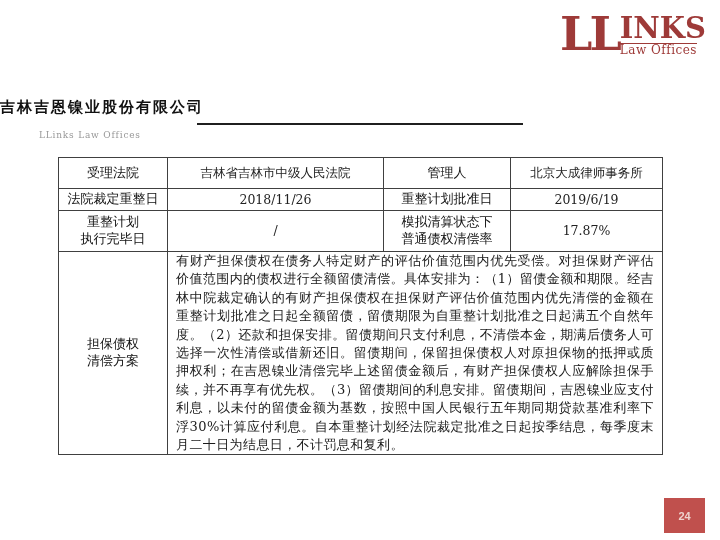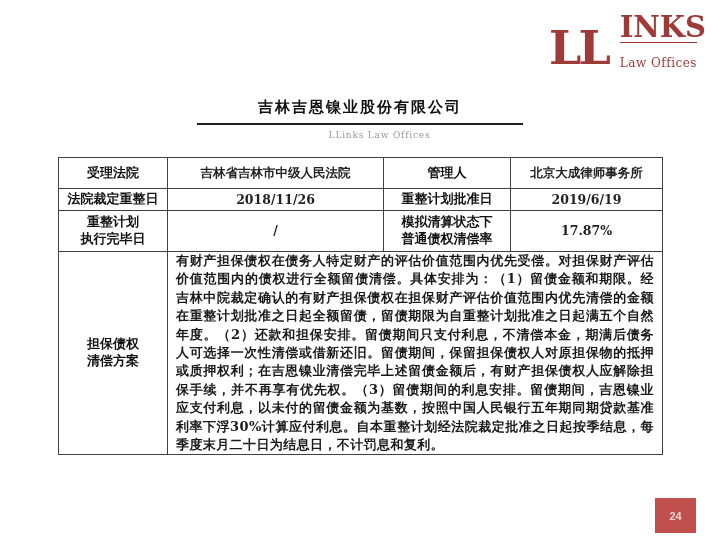--- a/index.html
+++ b/index.html
@@ -10,47 +10,46 @@
     position: relative;
     overflow: hidden;
     color: #1a1a1a;
   }
   .slide { position: absolute; inset: 0; background: #ffffff; }
 
   
   .logo { position: absolute; top: 14px; right: 14px; text-align: center; color: #9e3a38; }
   .logo-en { display: flex; align-items: flex-end; justify-content: space-between; line-height: 0.9; }
   .logo-ll { font-size: 46px; font-weight: bold; letter-spacing: -3px; }
-  .logo-right { display: inline-flex; flex-direction: column; align-items: flex-start; margin-left: 12px; }
+  .logo-right { display: inline-flex; flex-direction: column; align-items: flex-start; margin-left: 1px; }
   .logo-inks { font-size: 29px; font-weight: bold; letter-spacing: 0px; }
-  .logo-law { font-size: 12px; border-top: 1.5px solid #9e3a38; margin-top: 2px; padding-top: 15px; letter-spacing: 0.5px; }
+  .logo-law { font-size: 12px; border-top: 1.5px solid #9e3a38; margin-top: 2px; padding-top: 1px; letter-spacing: 0.5px; }
   .logo-cn { font-size: 13px; margin-top: 5px; letter-spacing: 3.5px; color: #a8493f; font-weight: bold; }
 
   
-  .title-block { position: absolute; top: 98px; left: 0; width: 100%; text-align: center; }
+  .title-block { position: absolute; top: 98px; left: 0; width: 100%; }
   .title { font-size: 15px; font-weight: bold; letter-spacing: 2px; color: #111; }
   .title-rule { width: 326px; border-bottom: 2px solid #1f1f1f; margin: 6px auto 5px auto; }
   .subtitle { font-size: 9px; color: #999999; letter-spacing: 0.8px; margin-left: 39px; }
 
   
   table.info-table {
     position: absolute; left: 58px; top: 157px; width: 604px;
     border-collapse: collapse; table-layout: fixed;
   }
   .info-table td {
     border: 1px solid #404040;
     padding: 2px 6px;
     text-align: center;
     vertical-align: middle;
     font-size: 12.5px;
     background: #ffffff;
-    font-weight: bold;
   }
   .info-table td.lbl {
-    font-weight: bold;
+    font-weight: normal;
     font-size: 13px;
     white-space: pre-line;
     line-height: 1.3;
     color: #111;
     margin-top: 16px;
   }
   .info-table td.val { color: #222; }
   .info-table tr.r1 { height: 31px; }
   .info-table tr.r2 { height: 20px; }
   .info-table tr.r3 { height: 41px; }
@@ -61,21 +60,21 @@
     font-size: 13px;
     line-height: 18.4px;
     padding: 0 8px;
     letter-spacing: 0.4px;
     vertical-align: top;
     color: #1a1a1a;
   }
 
   
   .page-num {
-    position: absolute; right: 24px; bottom: 7px;
+    position: absolute; right: 15px; bottom: 7px;
     width: 41px; height: 35px;
     background: #c0504d;
     display: flex; align-items: center; justify-content: center;
     font-family: "Liberation Sans", sans-serif;
     font-size: 11px; font-weight: bold; color: #eed3ce;
   }
 </style>
 </head>
 <body>
 

